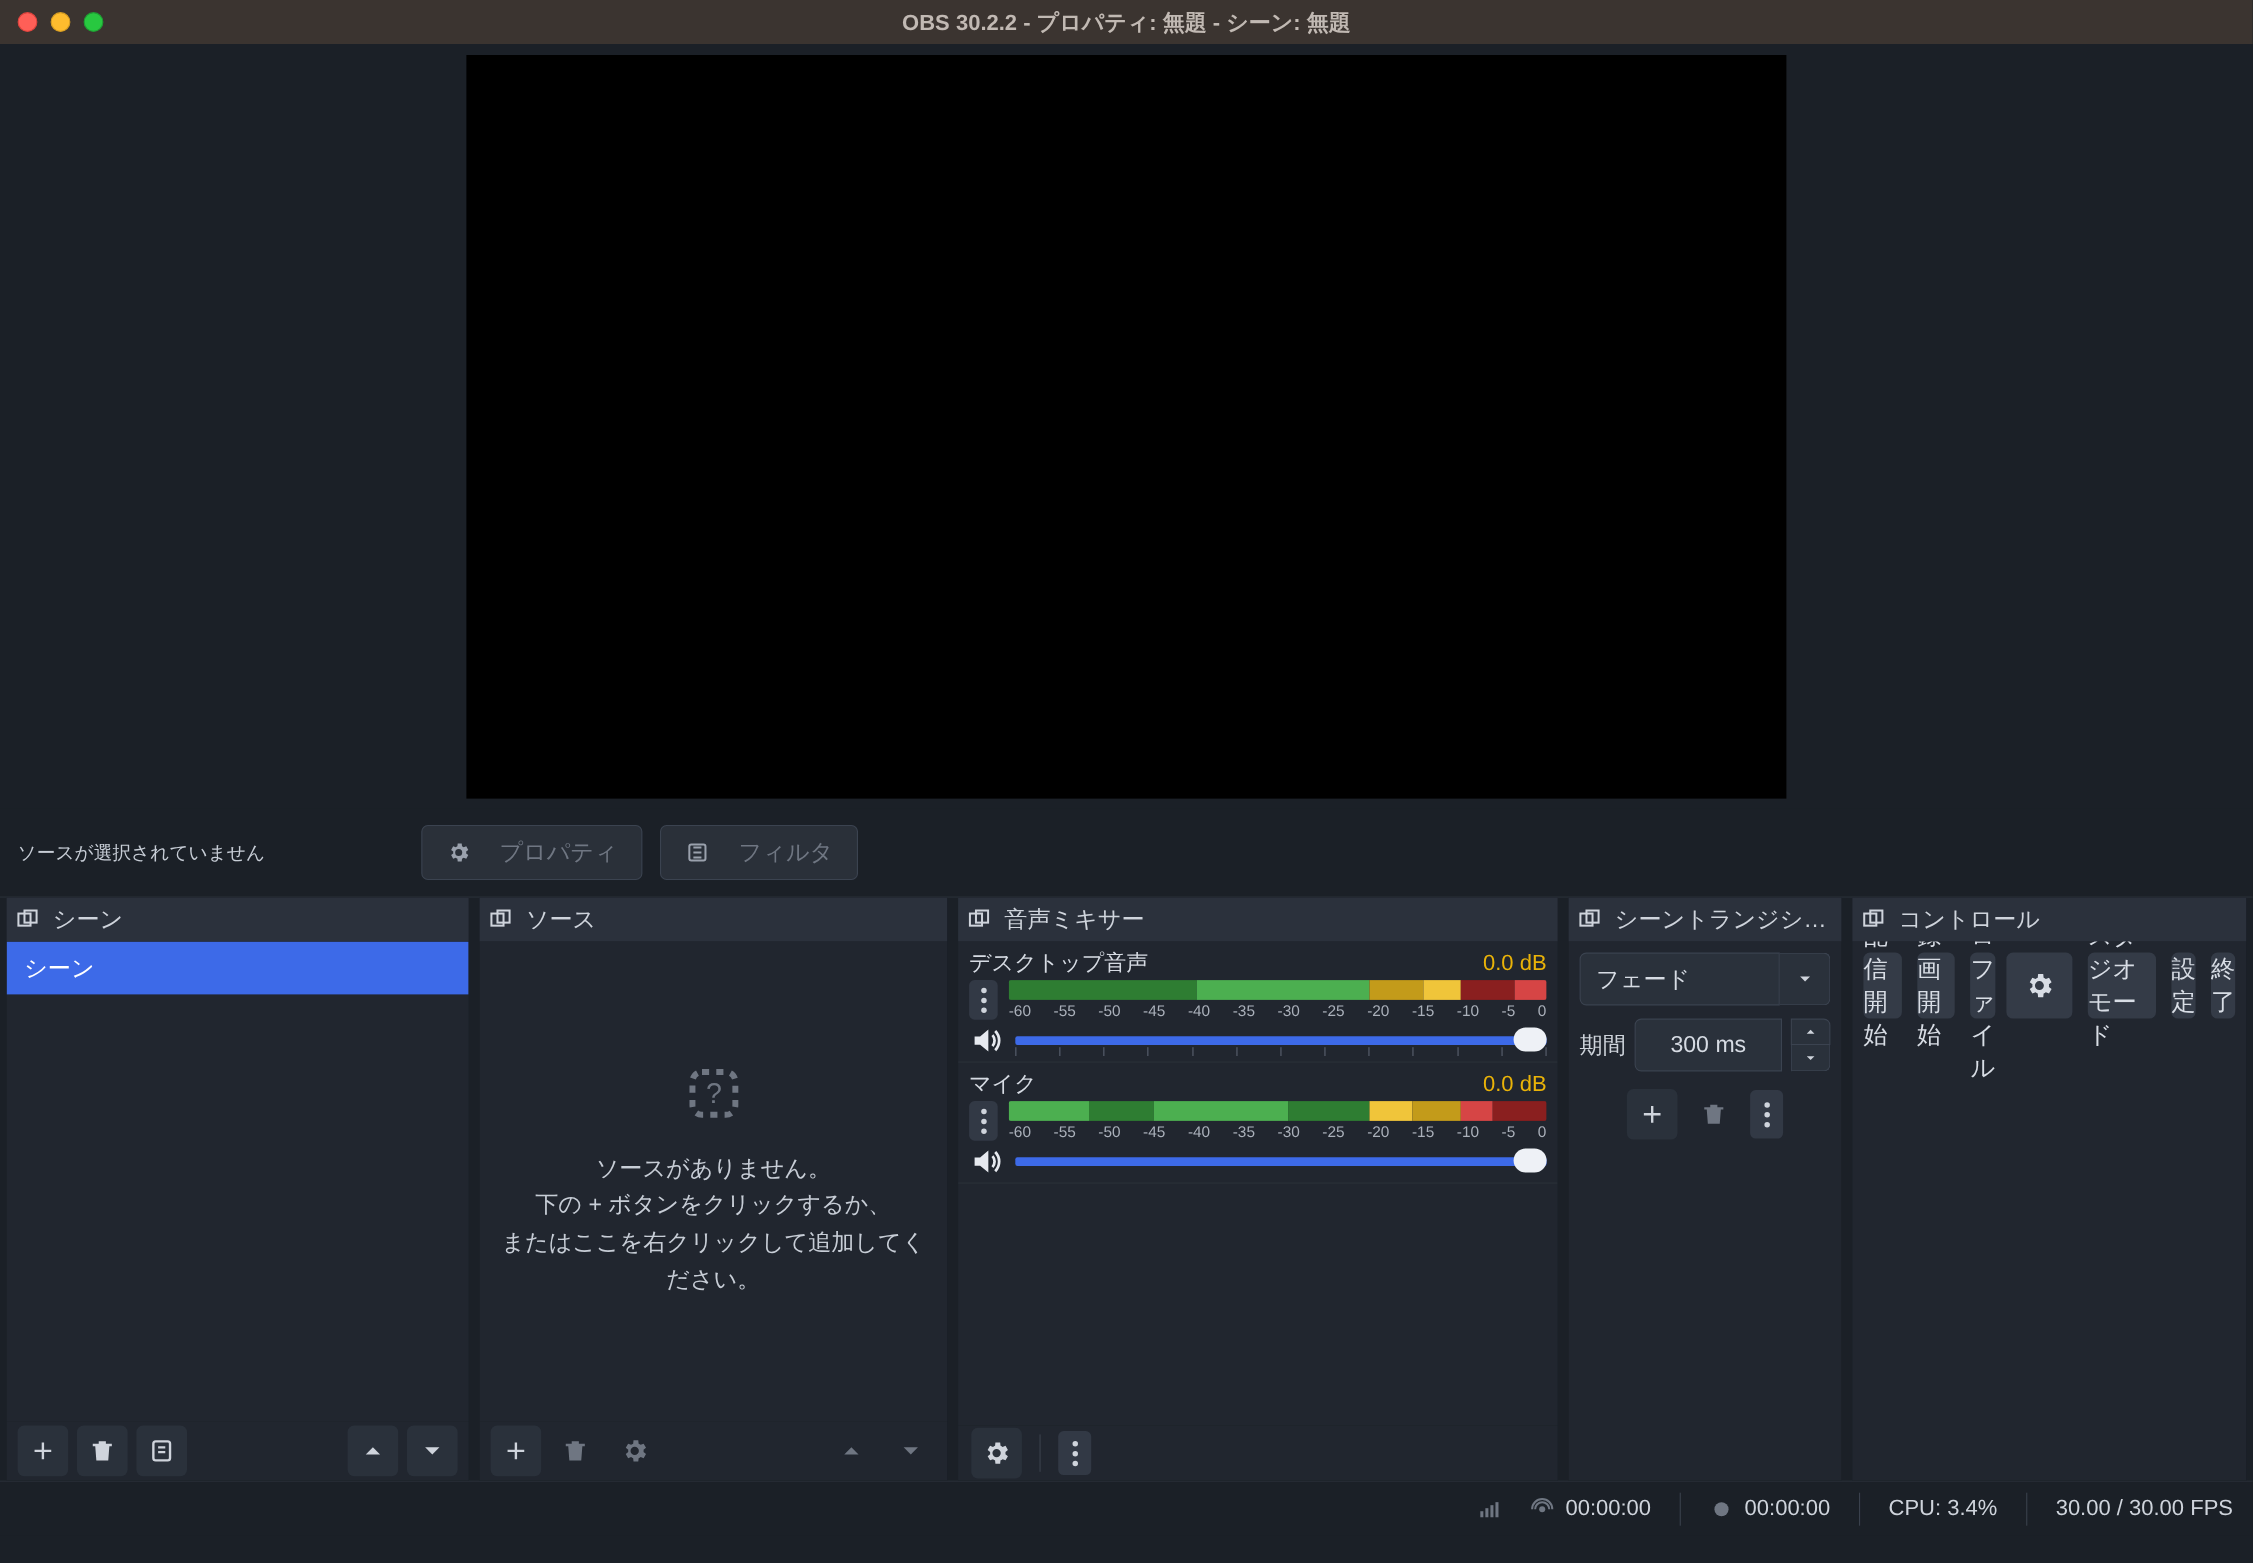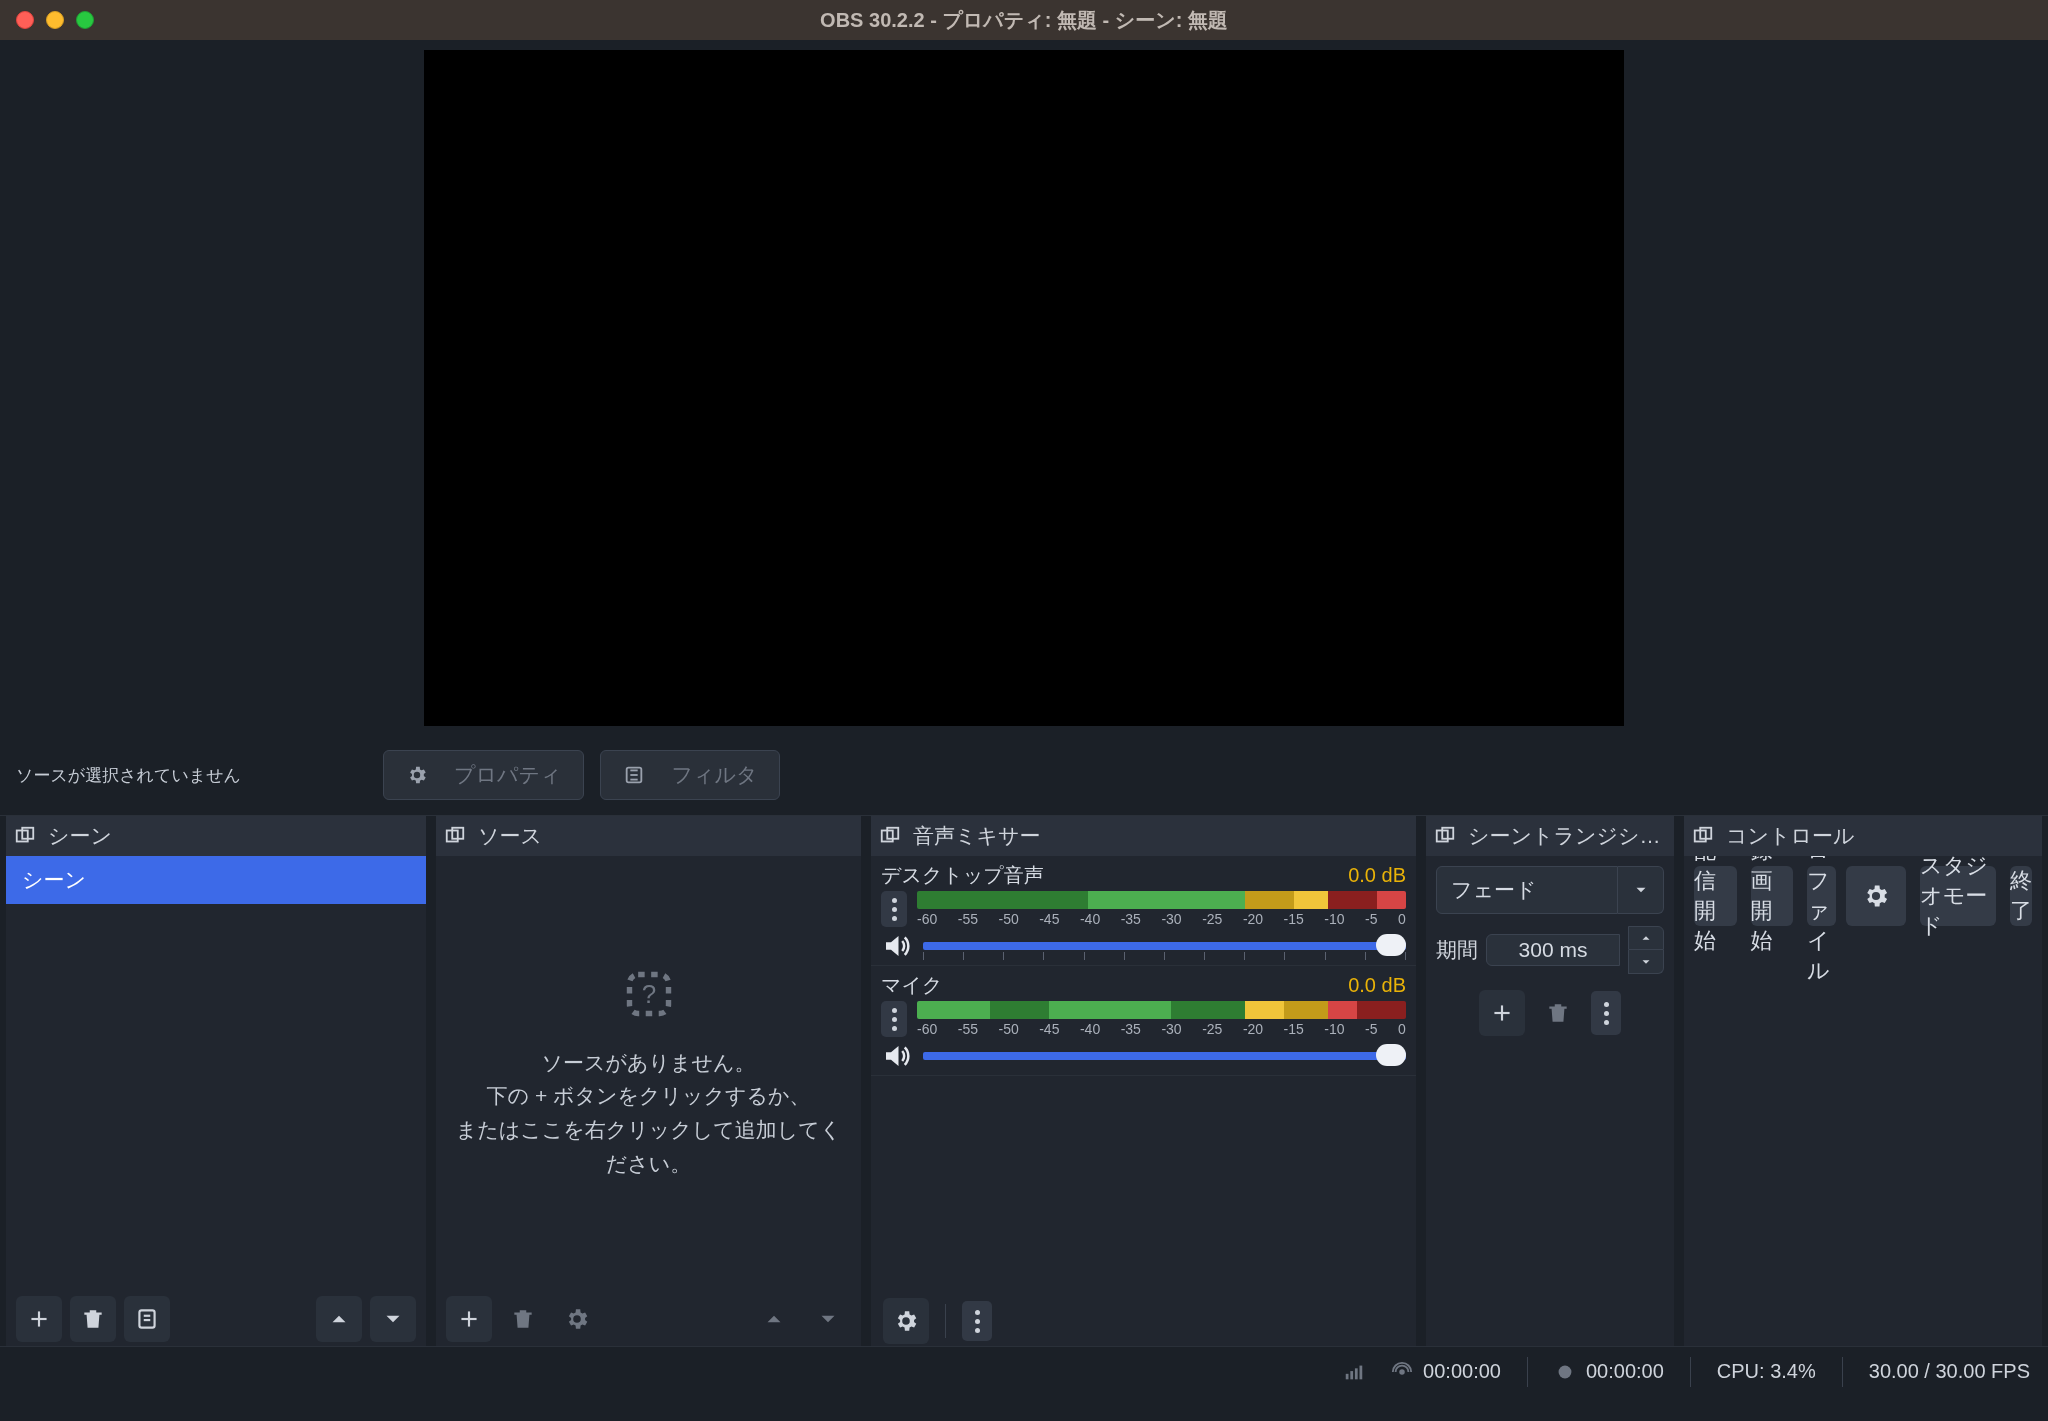--- a/index.html
+++ b/index.html
@@ -124,21 +124,21 @@
   .dock.trans{ width:248px; }
   .trans-body{ padding:10px; display:flex; flex-direction:column; gap:12px;}
   .select-row{ display:flex; }
   .select-main{ flex:1; height:48px; background:#2a313b; border:1px solid #3b4350; border-radius:6px 0 0 6px;
     display:flex;align-items:center;padding:0 14px;color:#d6dbe3;font-size:21px;}
   .select-caret{ width:46px;height:48px;background:#2a313b;border:1px solid #3b4350;border-left:none;border-radius:0 6px 6px 0;
     display:flex;align-items:center;justify-content:center;}
   .select-caret svg{width:18px;height:18px;fill:#cfd4dc;}
   .dur-row{display:flex;align-items:center;gap:8px;}
   .dur-label{color:#cfd4dc;font-size:21px;}
-  .dur-input{flex:1;height:32px;background:#2a313b;border:1px solid #3b4350;border-radius:6px 0 0 6px;
+  .dur-input{flex:1;height:48px;background:#2a313b;border:1px solid #3b4350;border-radius:6px 0 0 6px;
     display:flex;align-items:center;justify-content:center;color:#d6dbe3;font-size:21px;}
   .spin{width:36px;display:flex;flex-direction:column;}
   .spin div{height:24px;background:#2a313b;border:1px solid #3b4350;display:flex;align-items:center;justify-content:center;}
   .spin div:first-child{border-radius:0 6px 0 0;}
   .spin div:last-child{border-radius:0 0 6px 0;border-top:none;}
   .spin svg{width:14px;height:14px;fill:#cfd4dc;}
   .trans-btns{display:flex;align-items:center;gap:10px;justify-content:center;margin-top:4px;}
 
   
   .dock.controls{ flex:1; }
@@ -507,20 +507,21 @@
       <div class="cbtn">録画開始</div>
       <div class="cbtn-row">
         <div class="cbtn">プロファイル</div>
         <div class="cbtn gear">
             <svg viewBox="0 0 24 24">
               <path d="M19.4 13a7.5 7.5 0 0 0 .1-1 7.5 7.5 0 0 0-.1-1l2.1-1.6-2-3.5-2.5 1a7.6 7.6 0 0 0-1.7-1L15 3h-4l-.3 2.9a7.6 7.6 0 0 0-1.7 1l-2.5-1-2 3.5L6.6 11a7.5 7.5 0 0 0 0 2l-2.1 1.6 2 3.5 2.5-1a7.6 7.6 0 0 0 1.7 1L11 21h4l.3-2.9a7.6 7.6 0 0 0 1.7-1l2.5 1 2-3.5Zm-7.4 2.5A3.5 3.5 0 1 1 15.5 12 3.5 3.5 0 0 1 12 15.5Z"></path>
             </svg>
           </div>
       </div>
       <div class="cbtn">スタジオモード</div>
+      <div class="cbtn">設定</div>
       <div class="cbtn">終了</div>
     </div>
   </div>
 
 </div>
 
 <div class="statusbar">
   <div class="block">
     <svg viewBox="0 0 24 24">
         <rect x="3" y="14" width="3" height="6"></rect>

